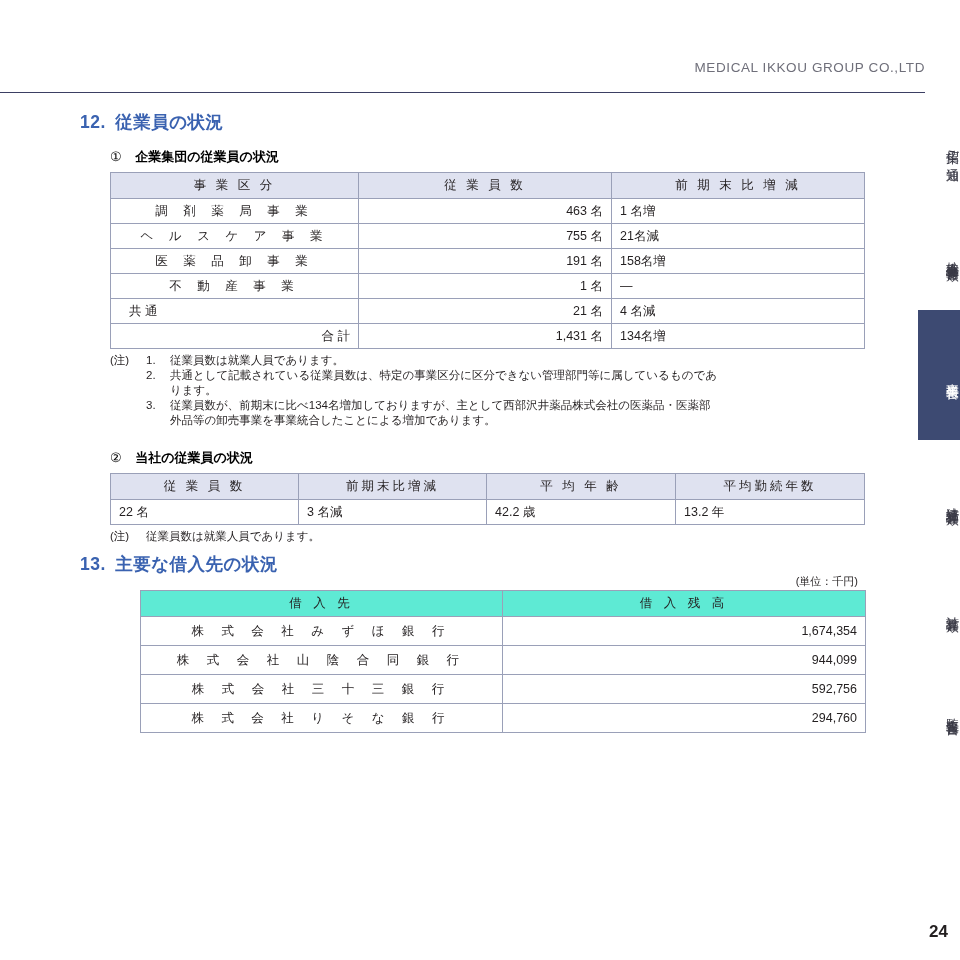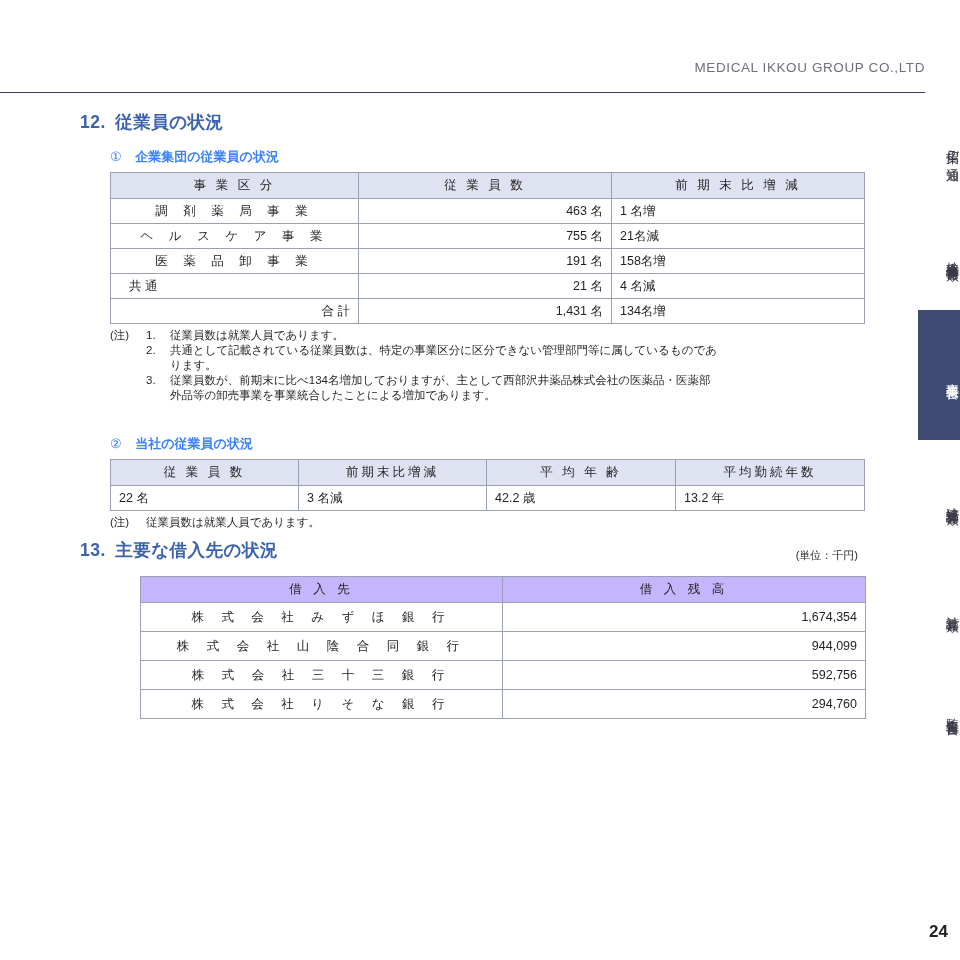--- a/index.html
+++ b/index.html
@@ -87,22 +87,22 @@
     font-weight: bold;
     margin: 0 0 14px 0;
     letter-spacing: 0.5px;
   }
   h2.section-title .num {
     margin-right: 4px;
   }
   .subhead {
     font-size: 13px;
     font-weight: bold;
-    margin: 12px 0 6px 30px;
-    color: #3b82f6;
+    margin: 1px 0 6px 30px;
+    color: #000000;
   }
   .subhead .circ {
     margin-right: 10px;
     font-weight: normal;
   }
   table.data {
     border-collapse: collapse;
     margin-left: 30px;
     width: 754px;
     table-layout: fixed;
@@ -170,21 +170,21 @@
   .title-row {
     position: relative;
   }
   table.borrow {
     border-collapse: collapse;
     margin-left: 60px;
     width: 725px;
     table-layout: fixed;
   }
   table.borrow th {
-    background: #c4b5fd;
+    background: #5eead4;
     border: 1px solid #9aa0b8;
     font-size: 12.5px;
     font-weight: normal;
     text-align: center;
     padding: 4px 2px;
     letter-spacing: 4px;
   }
   table.borrow td {
     border: 1px solid #9aa0b8;
     font-size: 12.5px;
@@ -265,20 +265,25 @@
         </tr>
         <tr>
           <td class="label">ヘ ル ス ケ ア 事 業</td>
           <td class="num">755 名</td>
           <td class="num2">21名減</td>
         </tr>
         <tr>
           <td class="label">医 薬 品 卸 事 業</td>
           <td class="num">191 名</td>
           <td class="num2">158名増</td>
+        </tr>
+        <tr>
+          <td class="label">不 動 産 事 業</td>
+          <td class="num">1 名</td>
+          <td class="num2">―</td>
         </tr>
         <tr>
           <td class="label" style="letter-spacing:0; text-align:left; padding-left:18px;">共 通</td>
           <td class="num">21 名</td>
           <td class="num2">4 名減</td>
         </tr>
         <tr>
           <td class="label" style="letter-spacing:0; text-align:right; padding-left:18px;">合 計</td>
           <td class="num">1,431 名</td>
           <td class="num2">134名増</td>
@@ -345,21 +350,21 @@
       </div>
     </div>
 
     <div class="spacer-sm"></div>
 
     <div class="title-row">
       <h2 class="section-title" style="">
         <span class="num">13.</span>
         <span>主要な借入先の状況</span>
       </h2>
-      <div class="unit-label" style="top:10px">(単位：千円)</div>
+      <div class="unit-label" style="top:22px">(単位：千円)</div>
     </div>
 
     <table class="borrow">
       <colgroup>
           <col style="width:362px">
           <col style="width:363px">
         </colgroup>
       <thead>
         <tr>
           <th>借 入 先</th>

